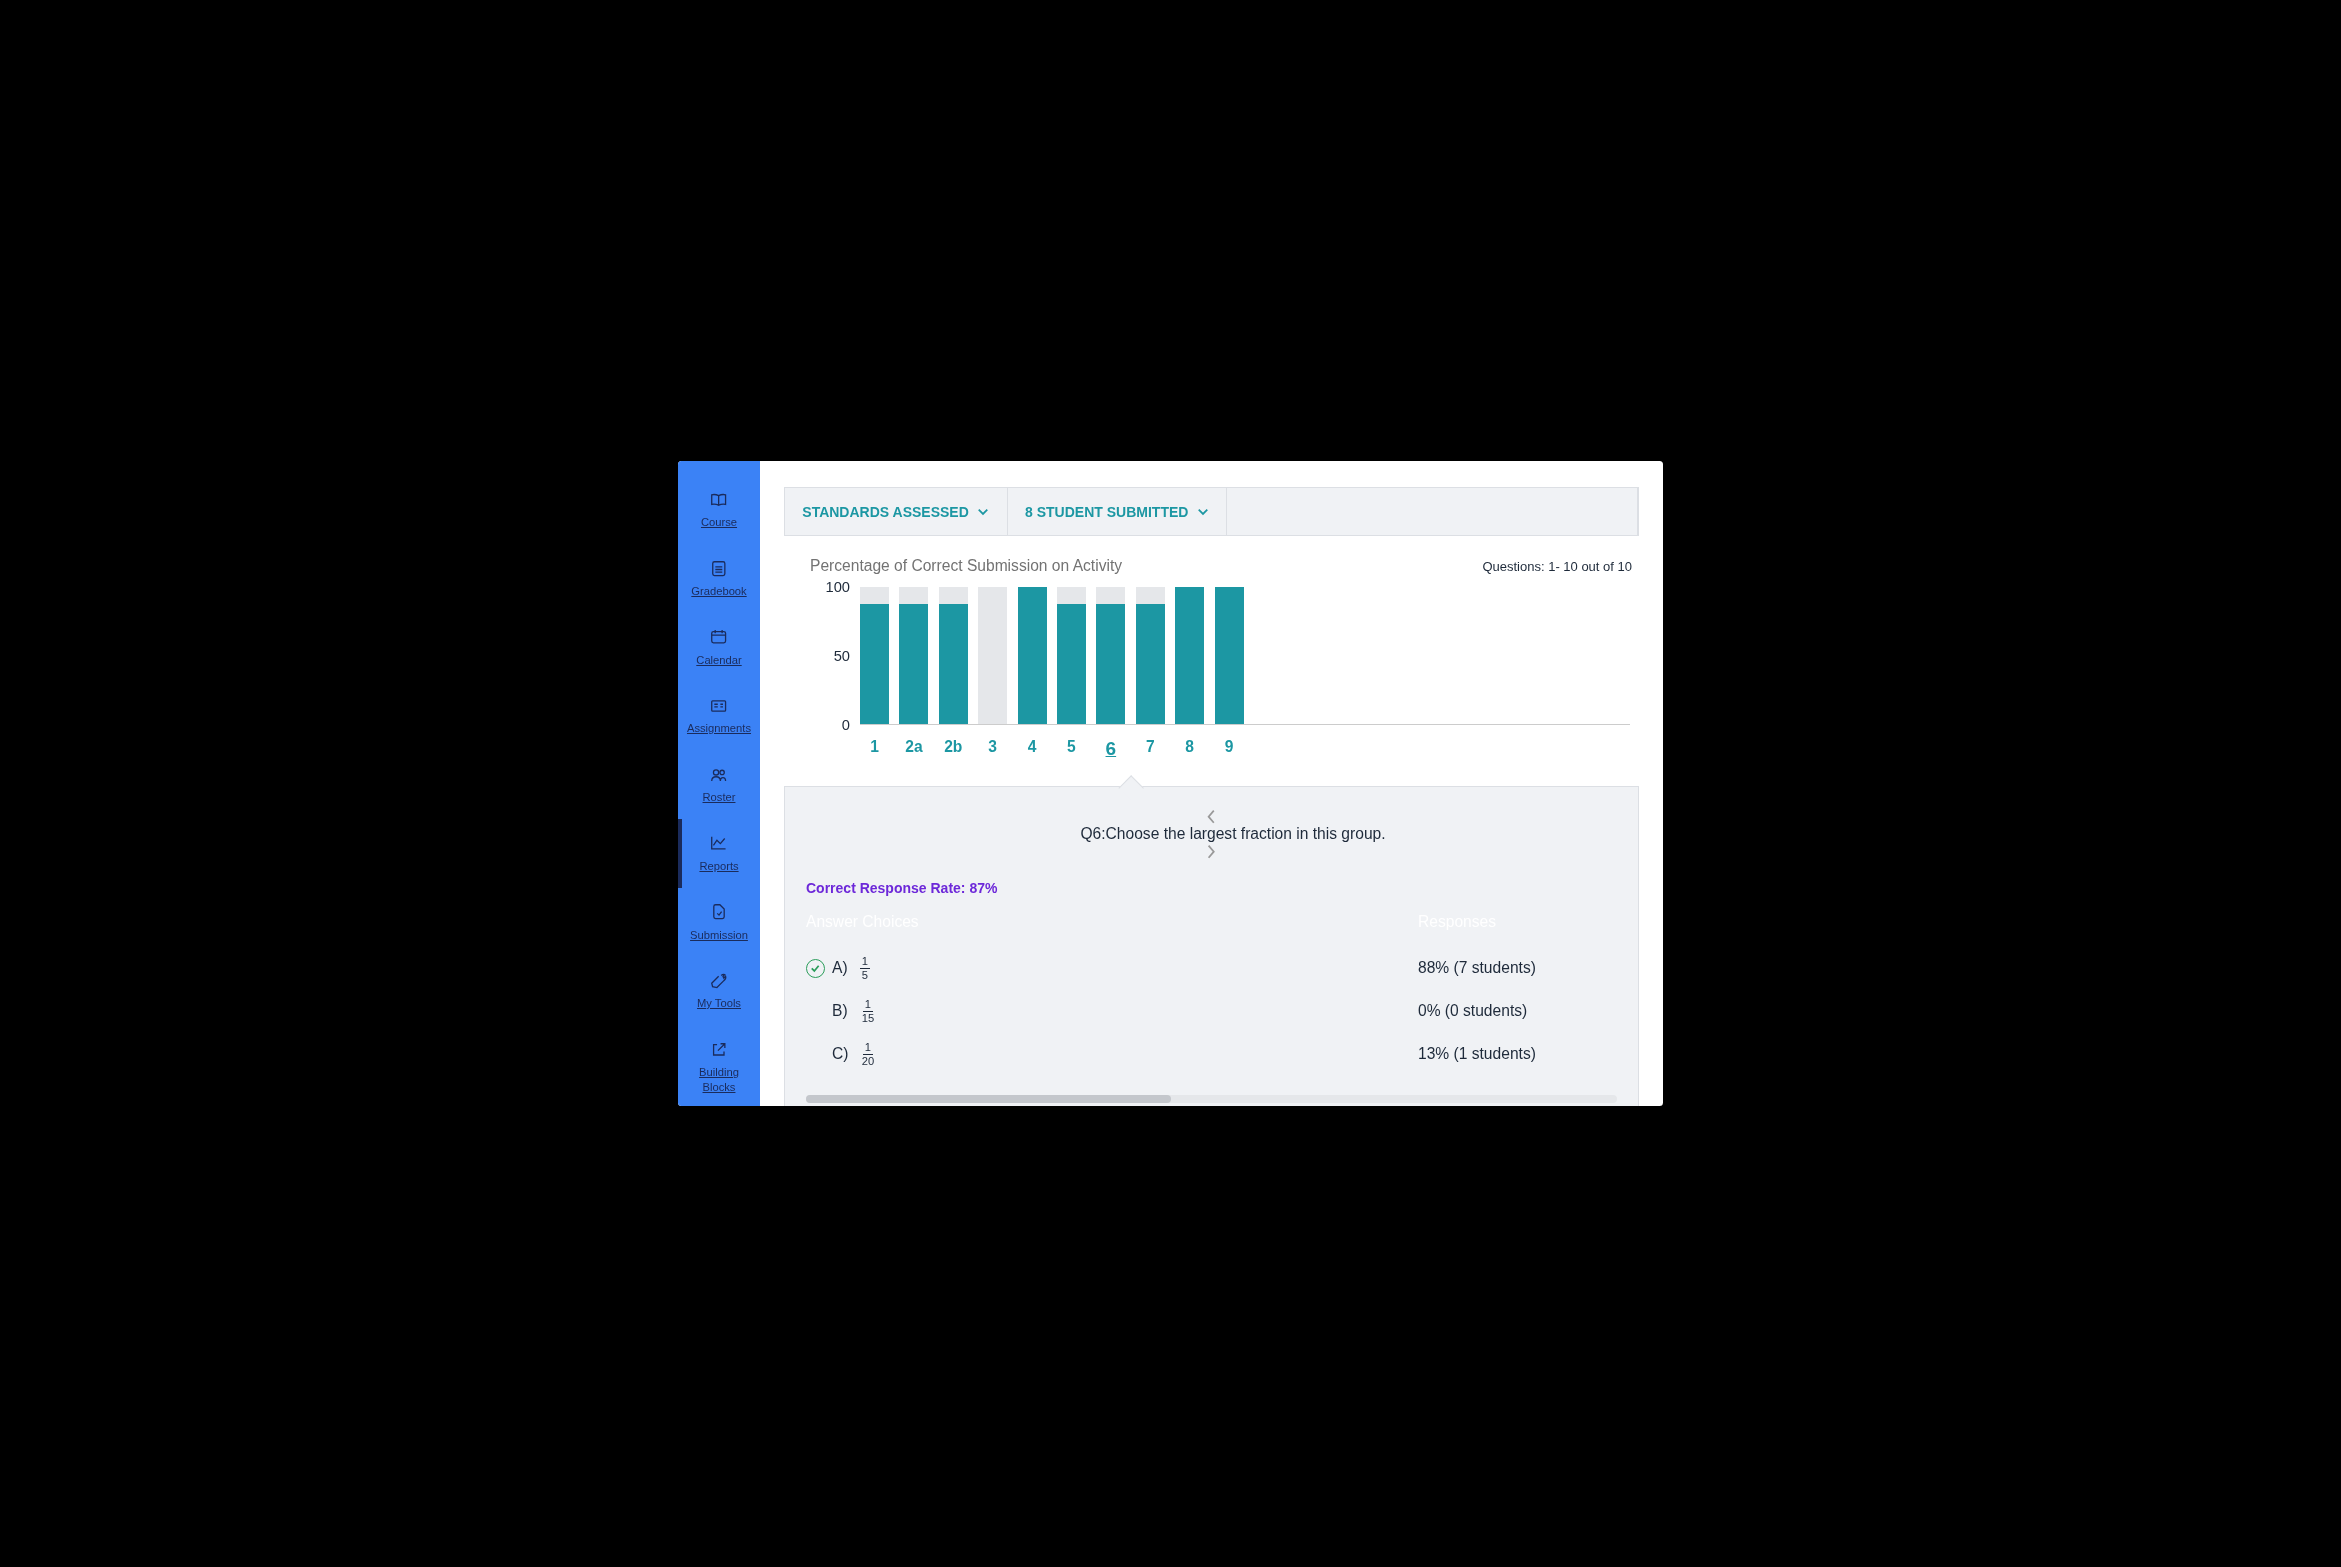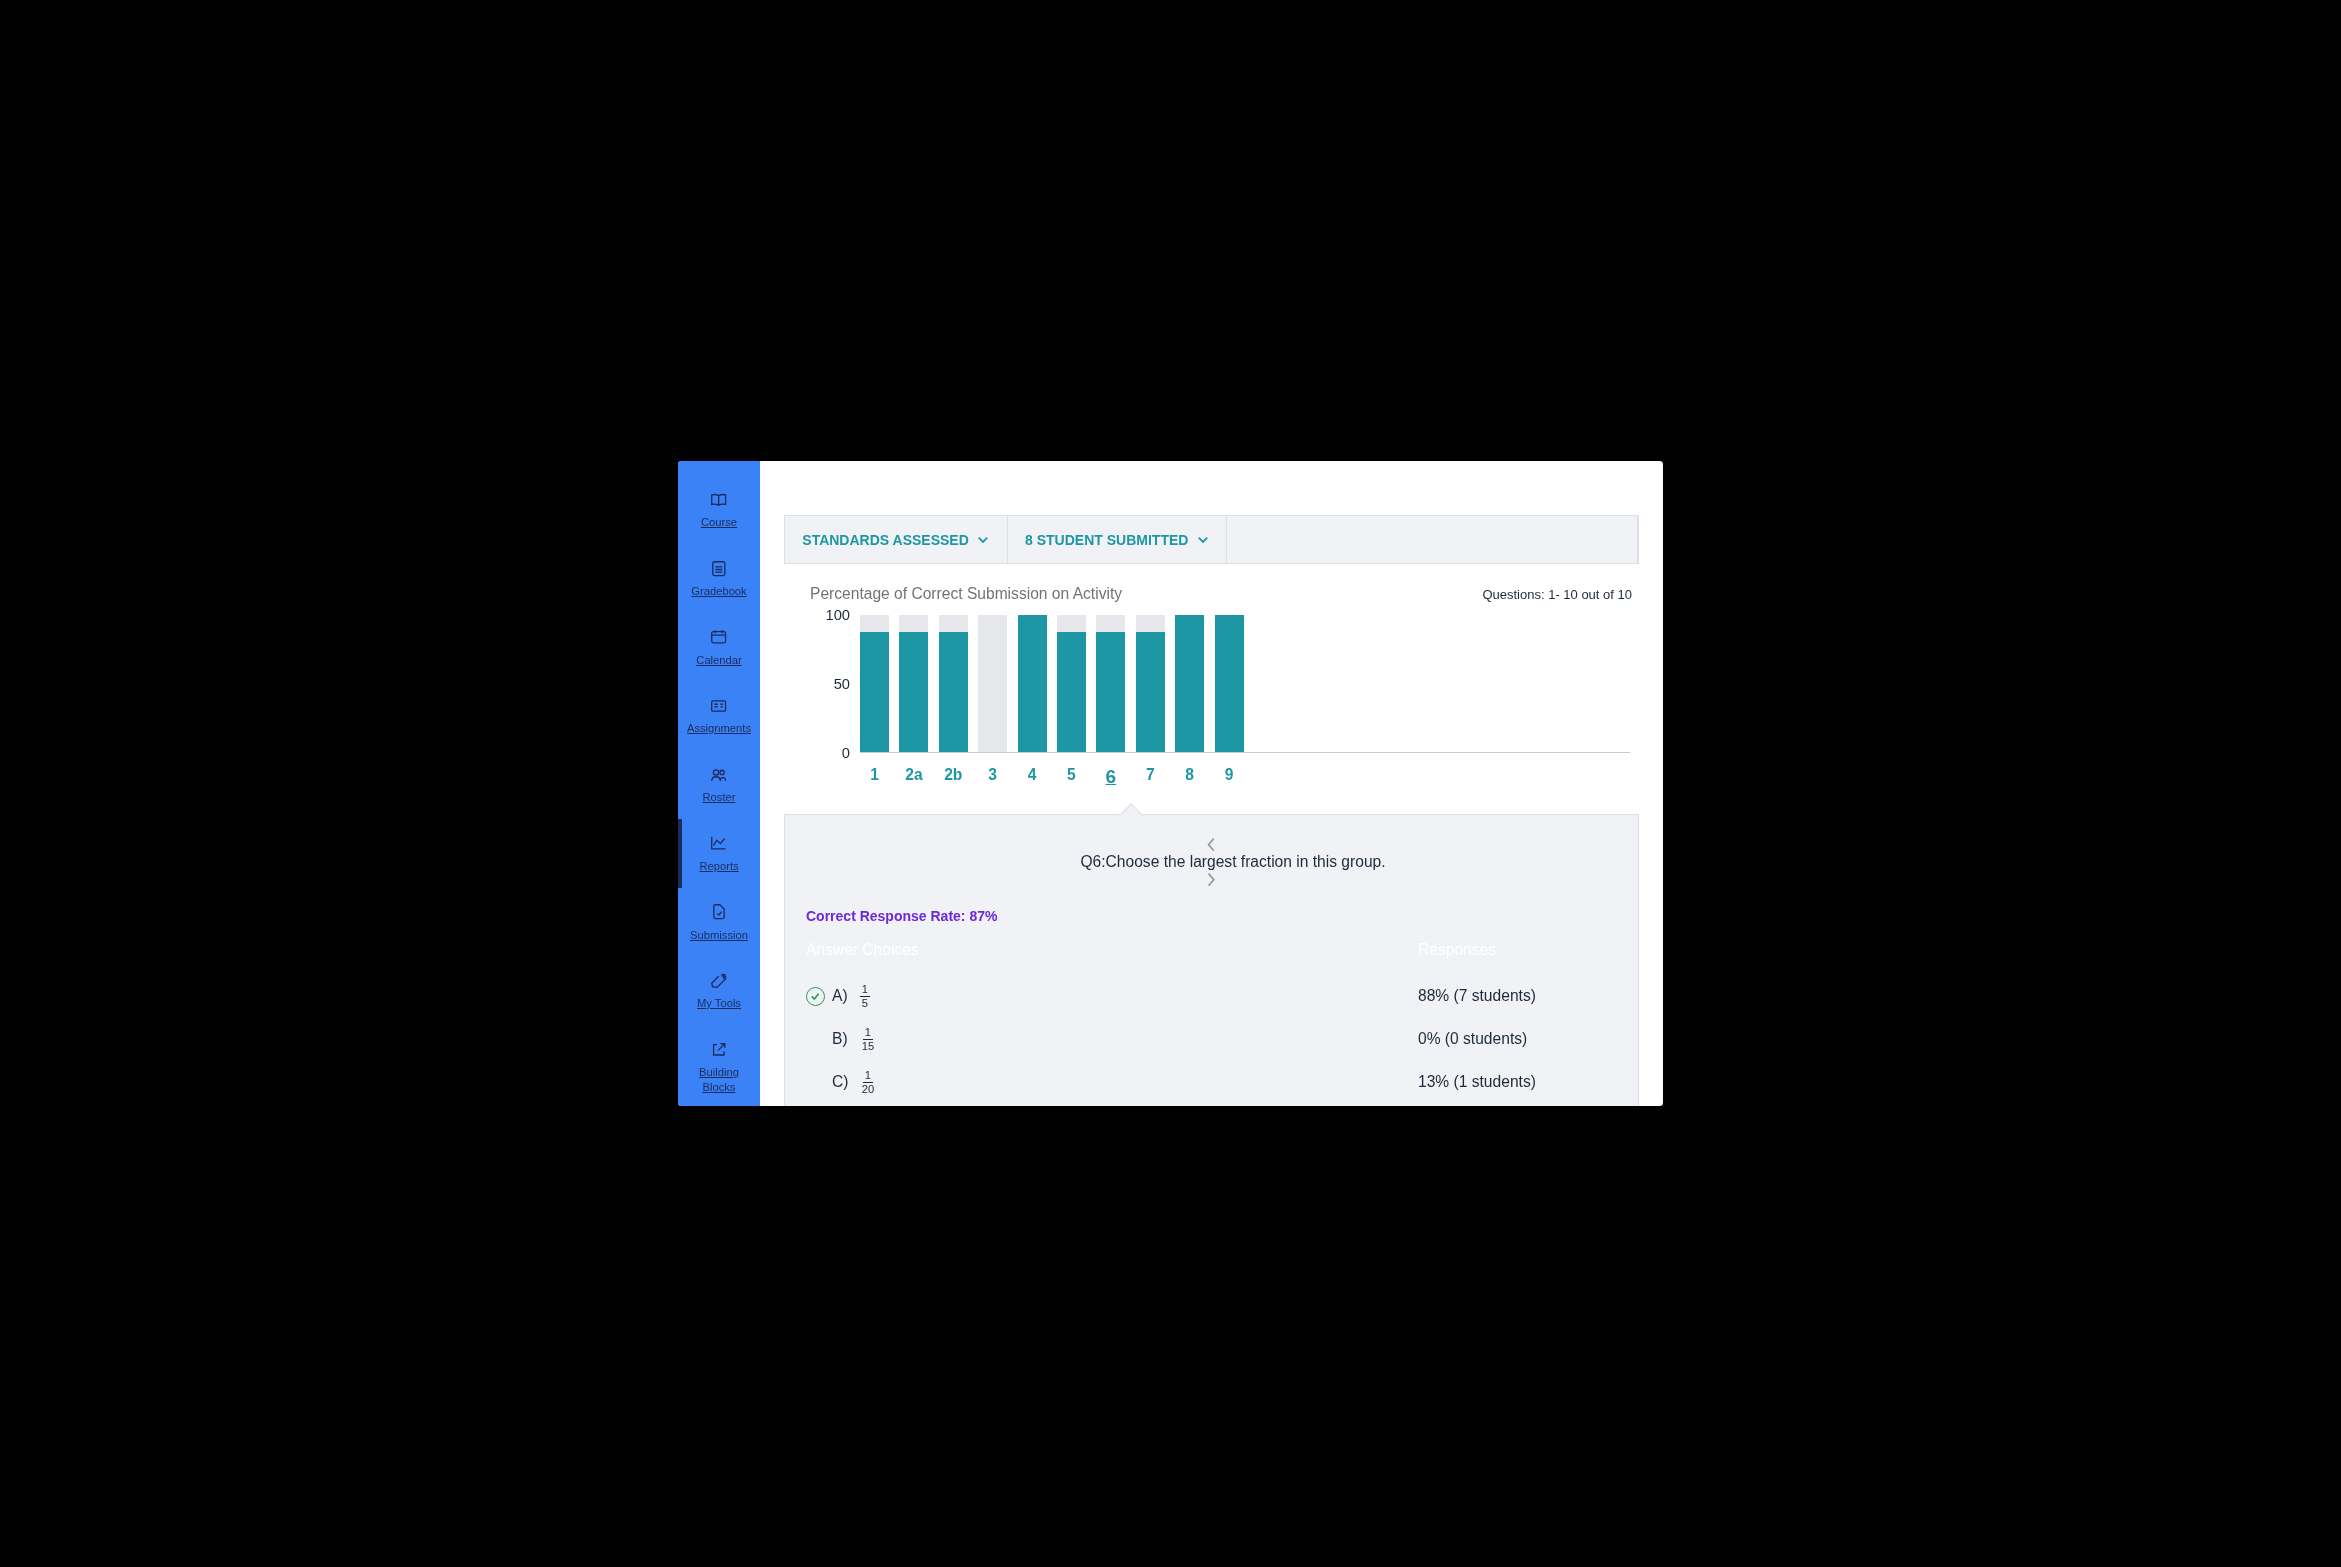--- a/index.html
+++ b/index.html
@@ -62,21 +62,20 @@
   color: #1a2b5c;
   text-decoration: underline;
   text-align: center;
   line-height: 1.3;
 }
 .main {
   flex: 1;
   padding: 26px 24px 0 24px;
   overflow-y: auto;
   overflow-x: hidden;
-  margin-top: 28px;
 }
 .dropdown-row {
   display: flex;
   border: 0.9px solid #dcdfe4;
   background: #f0f2f5;
 }
 .dropdown {
   padding: 15.6px 17.3px;
   font-size: 14px;
   font-weight: 600;

